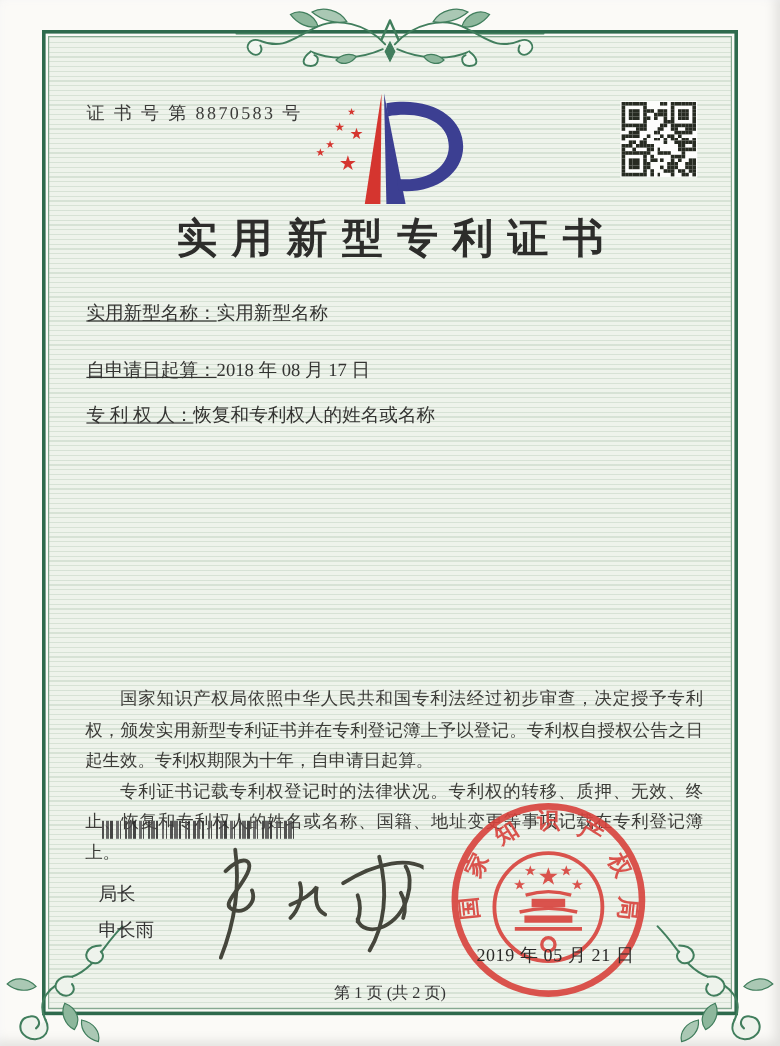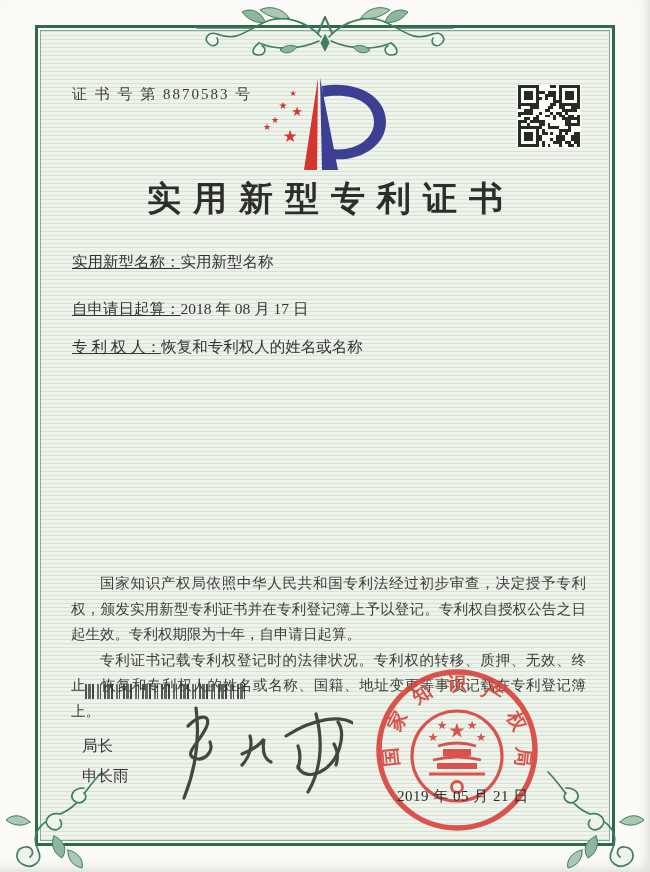--- a/index.html
+++ b/index.html
@@ -415,14 +415,15 @@
         <path d="M-14,-7 h28 v7 h-28 z" stroke="none"></path>
         <path d="M-24,4 Q0,-2 24,4" fill="none" stroke-width="2.8"></path>
         <path d="M-20,7 h40 v6 h-40 z" stroke="none"></path>
         <path d="M-28,18 h56" fill="none" stroke-width="3.2"></path>
         <circle cx="0" cy="31" r="5.5" fill="none" stroke-width="2.8"></circle>
       </g>
     </g>
   </svg>
   <div class="seal-date">2019 年 05 月 21 日</div>
 
+  <div class="footer">第 1 页 (共 2 页)</div>
 
 </div>
 
 </body></html>

